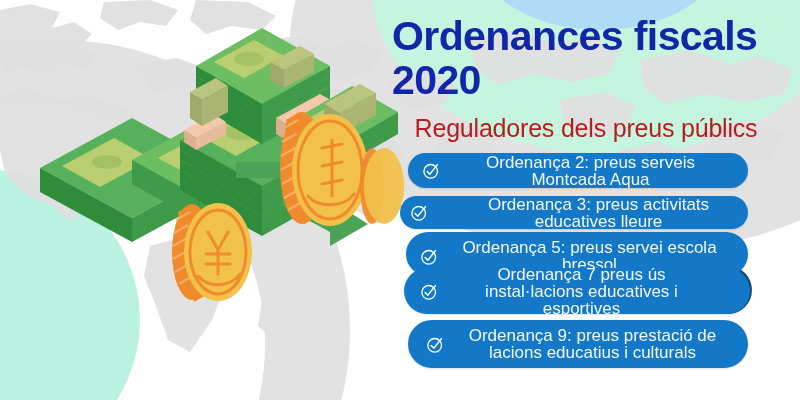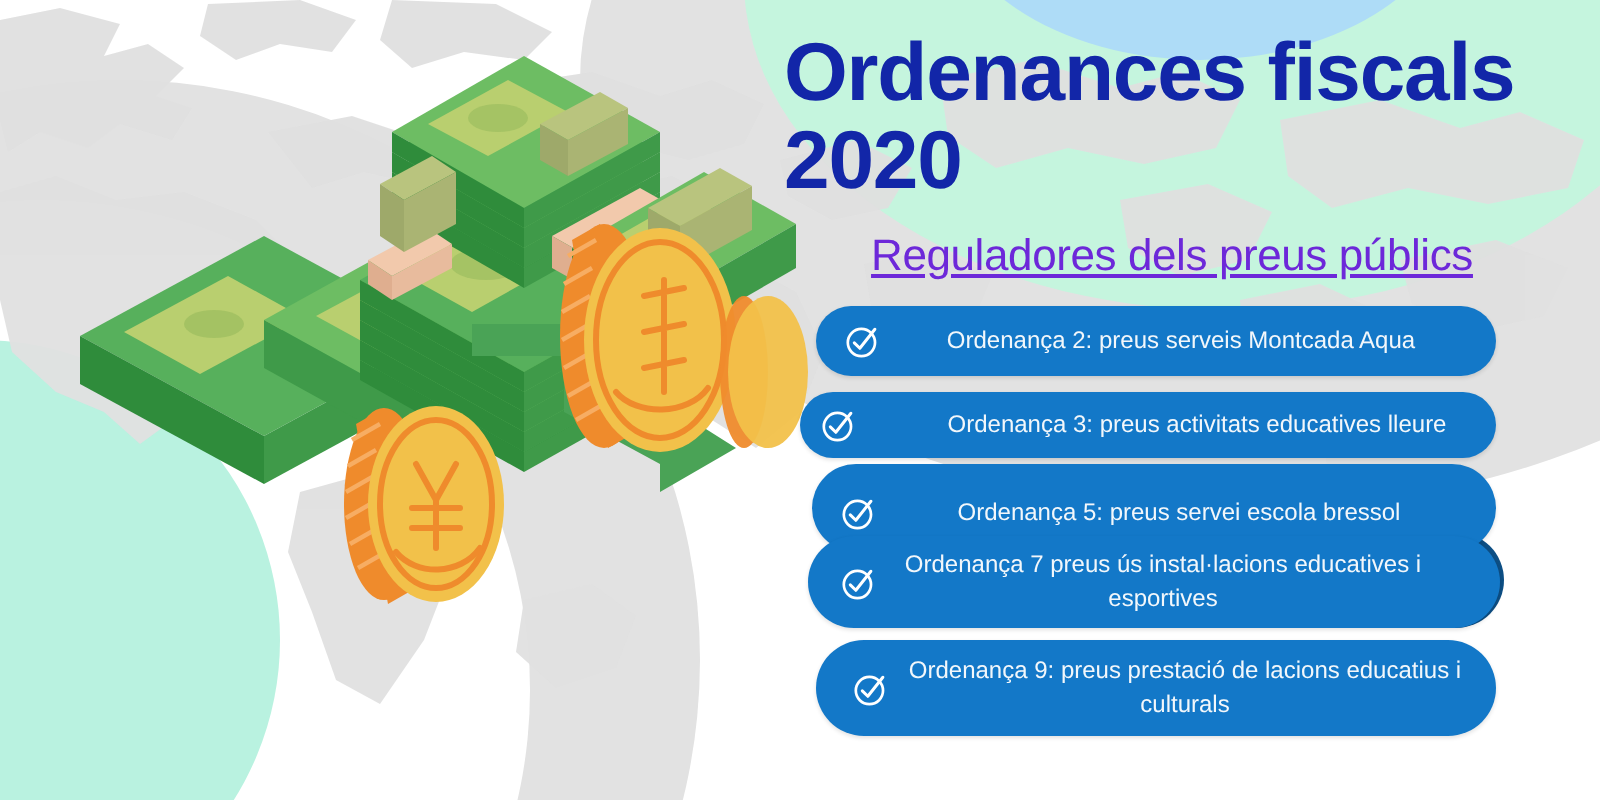--- a/index.html
+++ b/index.html
@@ -41,47 +41,46 @@
     letter-spacing: -0.6px;
     color: #1226a8;
     white-space: nowrap;
   }
   .subtitle {
     position: absolute;
     left: 380px;
     top: 112px;
     width: 412px;
     text-align: center;
-    font-size: 22px;
+    font-size: 25px;
     line-height: 32px;
     letter-spacing: -0.2px;
-    color: #6d28d9;
+    color: #b91c1c;
     z-index: 6;
     white-space: nowrap;
-    text-decoration: underline;
   }
 
   
   .pill-list {
     position: absolute;
     left: 0;
     top: 0;
     width: 800px;
     height: 400px;
     z-index: 7;
   }
   .pill {
     position: absolute;
     box-sizing: border-box;
     background: #1378c8;
     border-radius: 40px;
     display: flex;
     align-items: center;
     color: #f2f7fb;
-    font-size: 12px;
+    font-size: 17px;
     line-height: 17px;
     box-shadow: 0 1px 2px rgba(0,0,0,0.12);
   }
   .pill .check {
     flex: 0 0 auto;
     width: 19px;
     height: 19px;
     margin-right: 8px;
     display: block;
   }

